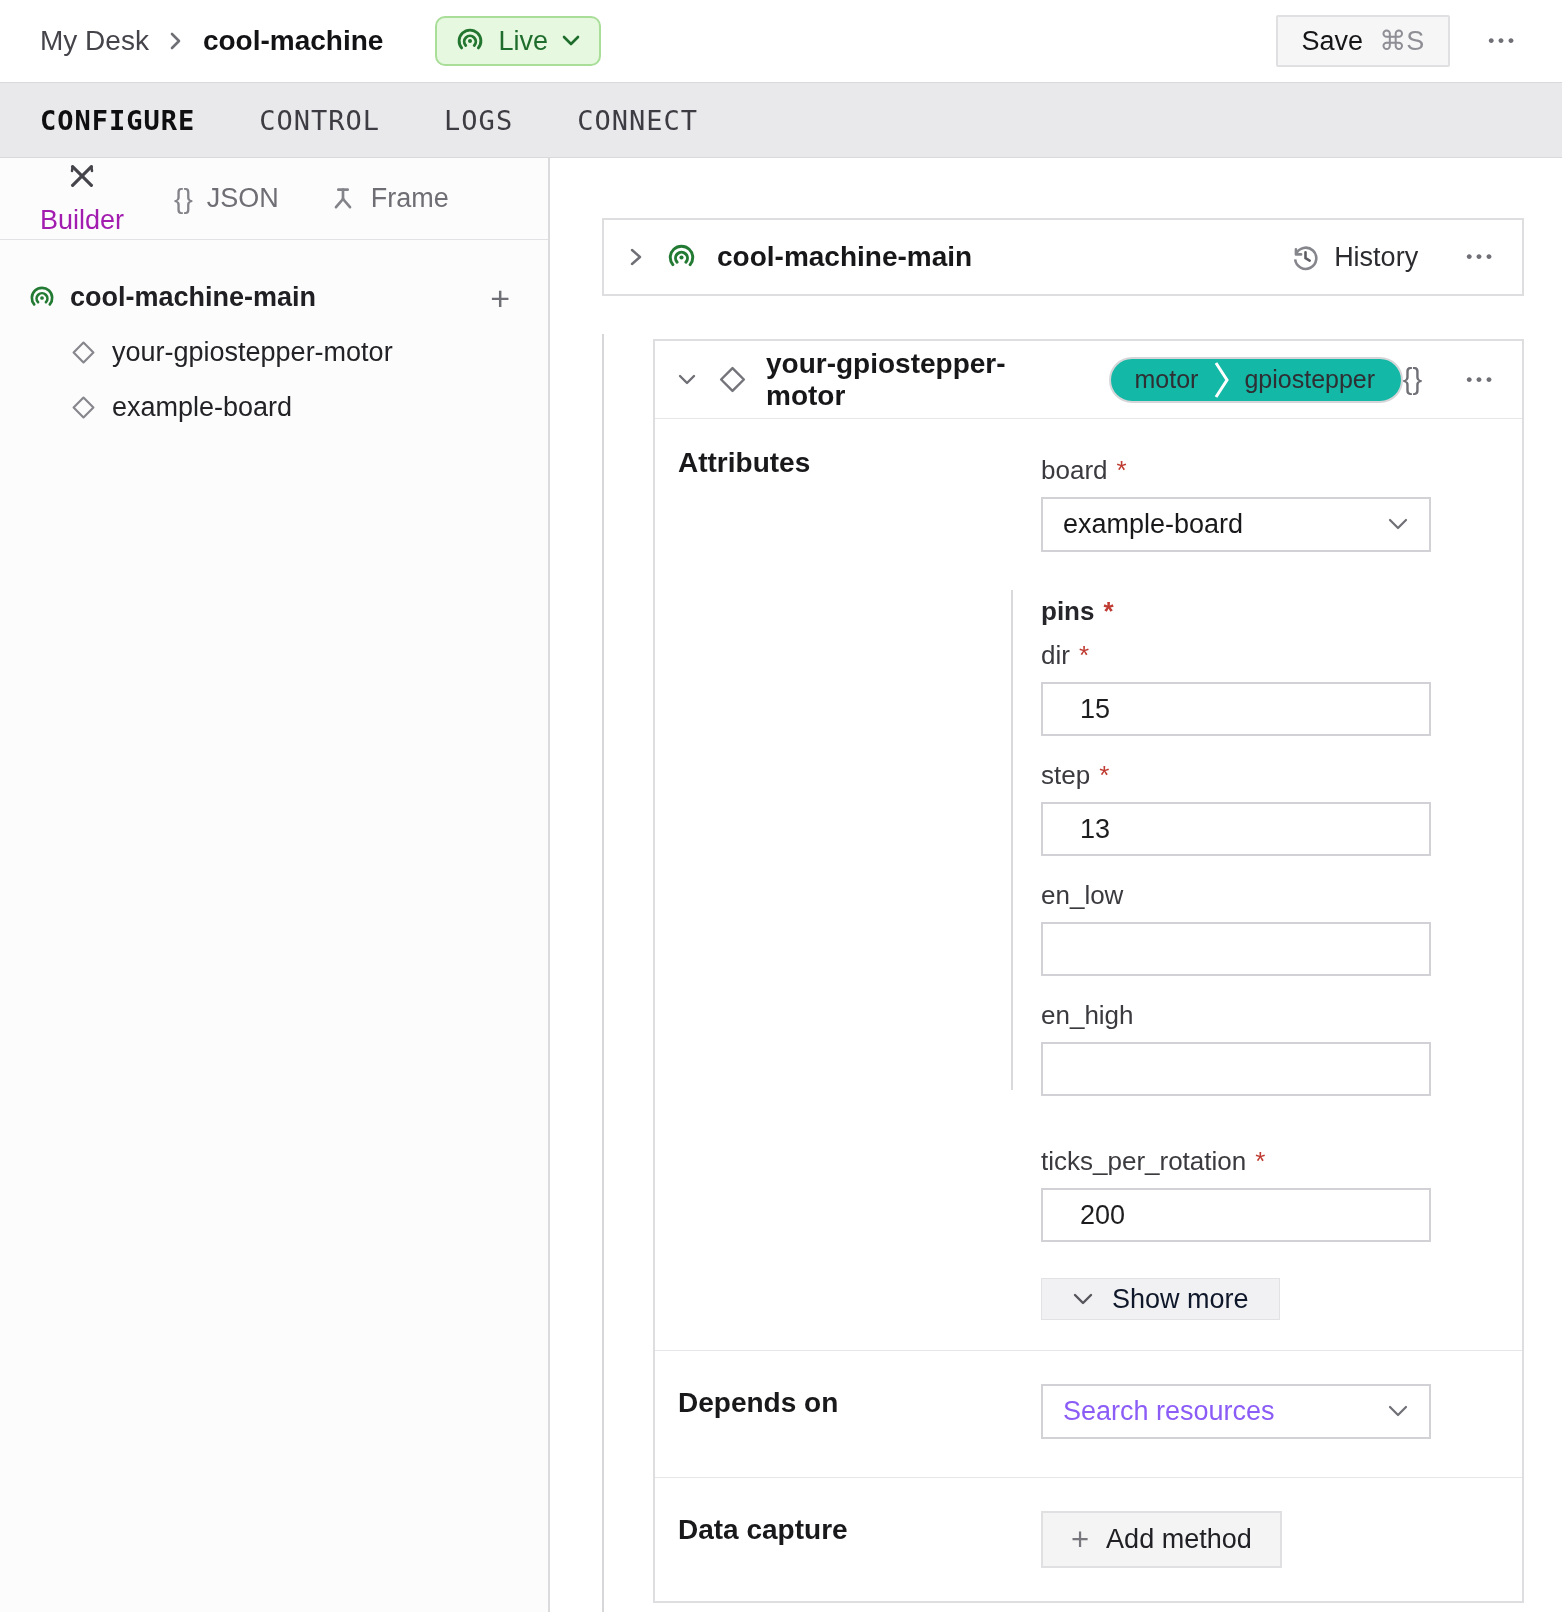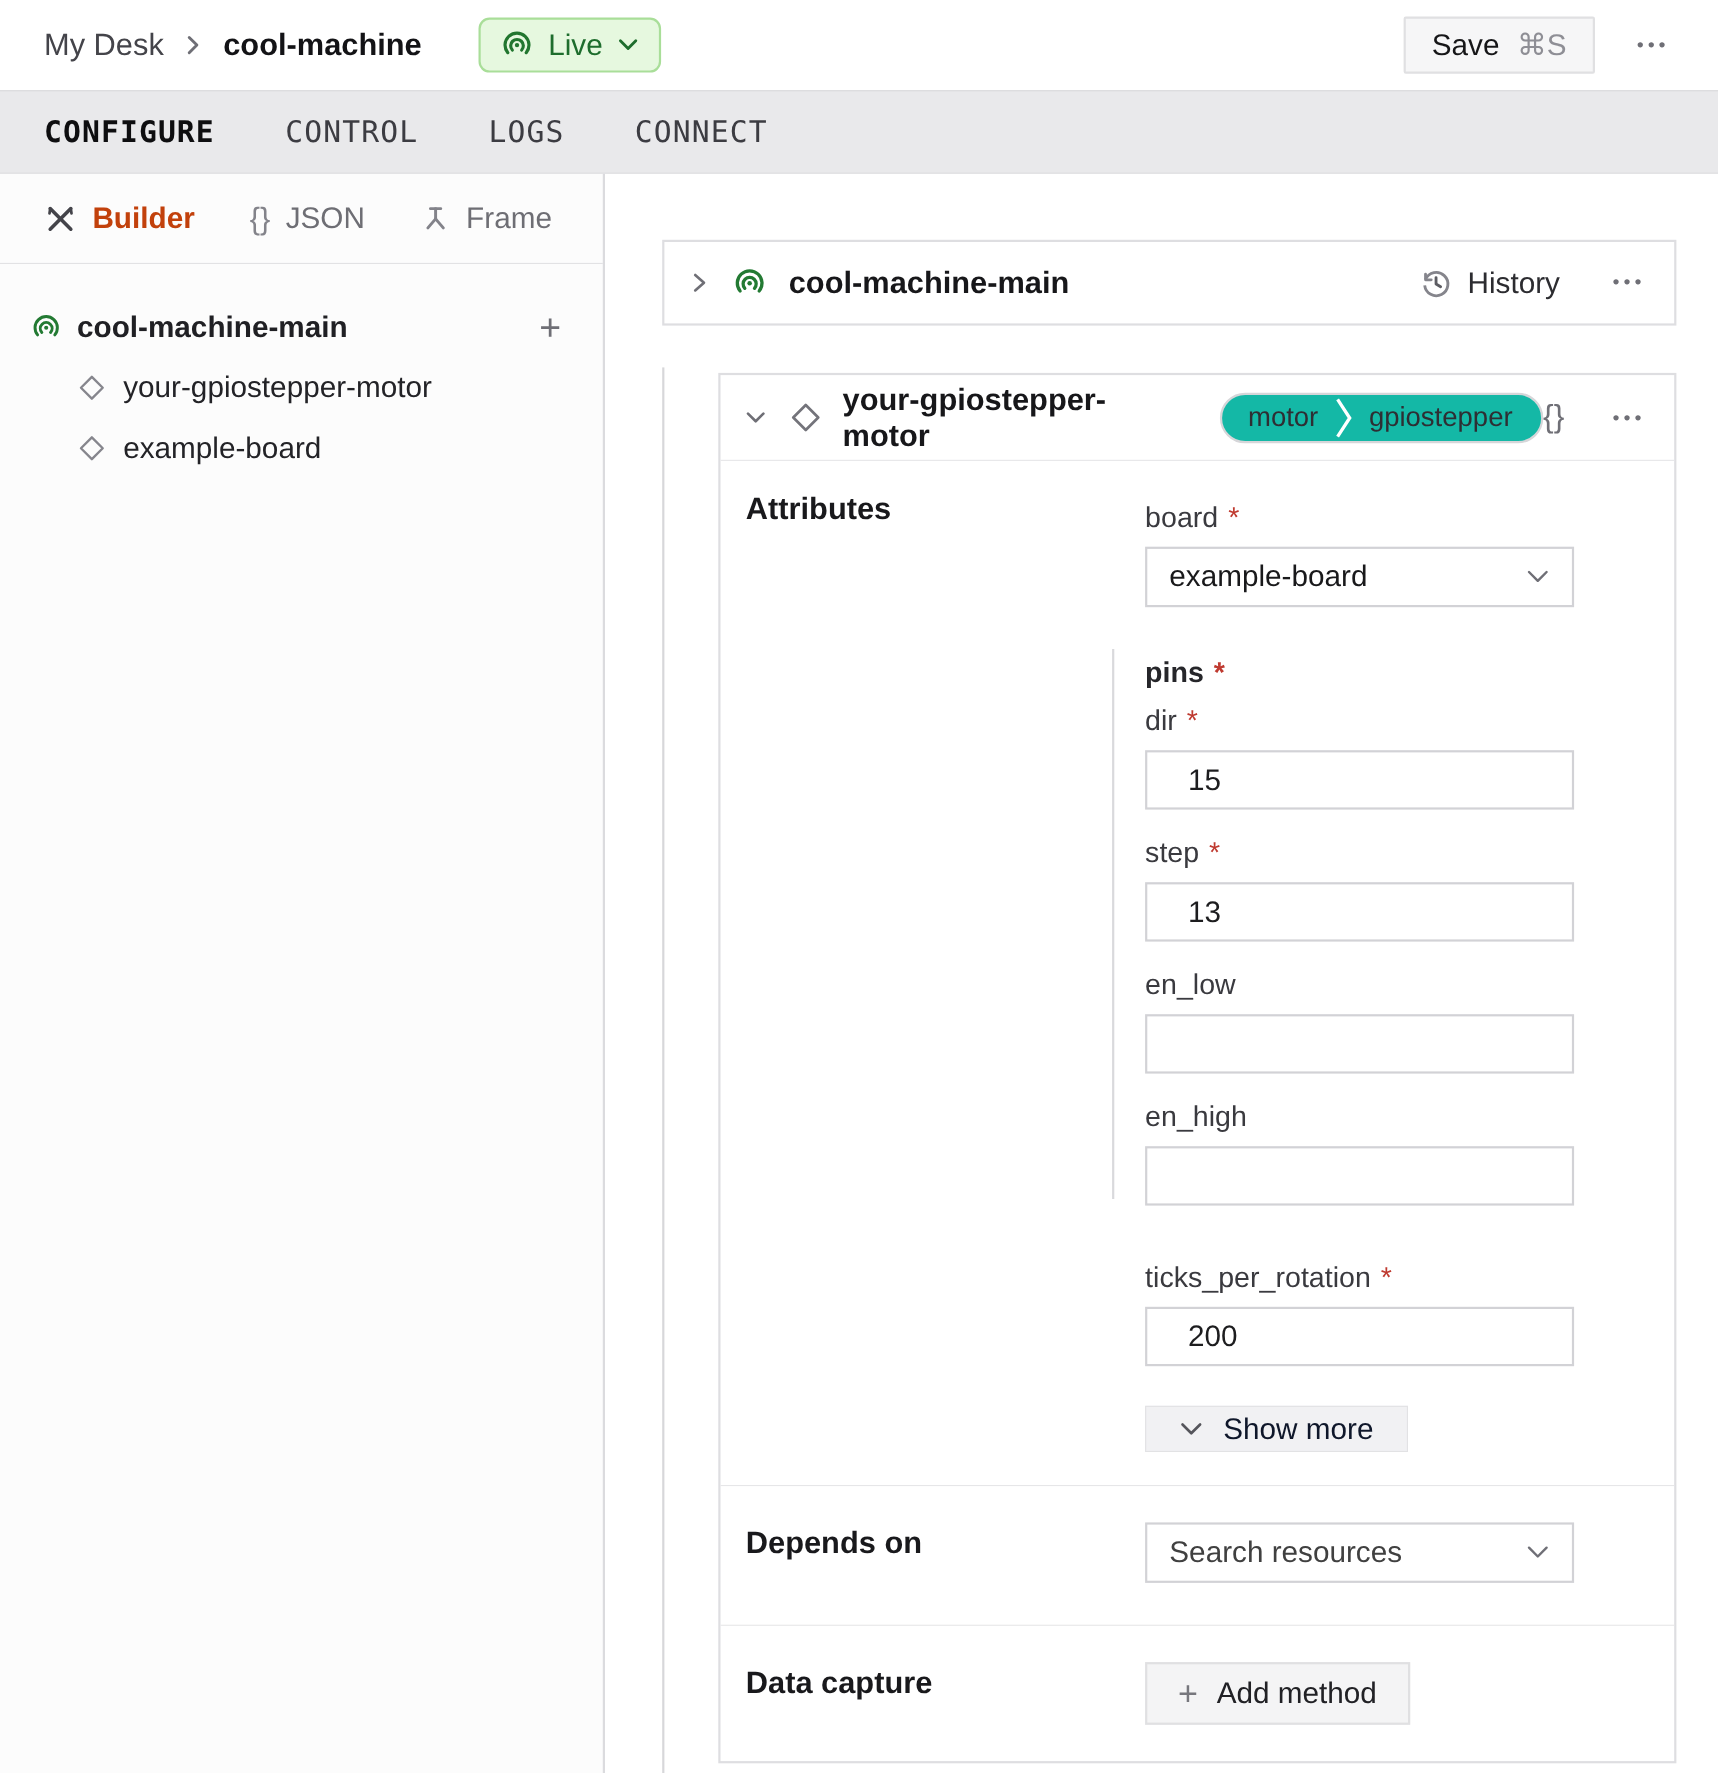--- a/index.html
+++ b/index.html
@@ -27,21 +27,21 @@
   .tab { color:#3c3c42; cursor:pointer; }
   .tab.active { color:#0e0e10; font-weight:700; }
 
   
   .content { display:flex; height:1454px; }
 
   
   .sidebar { width:550px; min-width:550px; background:#fcfcfc; border-right:2px solid #dbdbde; }
   .subtabs { height:82px; display:flex; align-items:center; padding:0 40px; gap:50px; border-bottom:1px solid #e2e2e4; }
   .subtab { display:flex; align-items:center; gap:14px; font-size:27px; color:#6e6e74; cursor:pointer; }
-  .subtab.active { color:#c2410c; font-weight:700; }
+  .subtab.active { color:#a21caf; font-weight:400;flex-direction:column; }
   .subtab .braces-glyph { font-size:28px; color:#83838a; }
   .tree { padding:30px 38px 0 28px; }
   .tree-root { display:flex; align-items:center; height:55px; gap:14px; cursor:pointer; }
   .tree-root-label { font-size:27px; font-weight:600; color:#202024; flex:1; }
   .tree-plus { color:#6f6f76; font-size:34px; font-weight:400; line-height:1; cursor:pointer; }
   .tree-child { display:flex; align-items:center; height:55px; padding-left:42px; gap:15px; font-size:27px; color:#232327; cursor:pointer; }
 
   
   .main { flex:1; position:relative; background:#fff; }
   .connector { position:absolute; left:52px; top:176px; bottom:0; width:2px; background:#d7d7da; }
@@ -70,21 +70,21 @@
   .fields-col { width:390px; padding-top:24px; }
 
   .field-label { font-size:26px; color:#3a3a3f; line-height:30px; margin-bottom:12px; }
   .field-label.bold { font-weight:700; color:#26262a; }
   .req { color:#bf3a30; margin-left:9px; }
   .text-input { display:block; width:100%; height:54px; border:2px solid #d2d2d6; background:#fff; font-family:"Liberation Sans", sans-serif;
     font-size:27px; color:#1d1d1f; padding:0 37px; outline:none; }
   .selectbox { width:100%; height:55px; border:2px solid #d2d2d6; background:#fff; display:flex; align-items:center;
     padding:0 20px; font-size:27px; color:#19191b; cursor:pointer; }
   .selectbox .sel-text { flex:1; }
-  .selectbox .placeholder { color:#404040; }
+  .selectbox .placeholder { color:#8b5cf6; }
 
   .board-block { margin-bottom:40px;margin-top:12px; }
   .pins-group { position:relative; margin-bottom:50px; padding-top:4px; }
   .pins-group::before { content:""; position:absolute; left:-30px; top:-2px; bottom:6px; width:2px; background:#d9d9dc; }
   .pin-field { margin-top:24px; }
   .ticks-block { margin-bottom:36px; }
   .showmore-btn { height:42px; display:inline-flex; align-items:center; gap:18px; padding:0 30px;
     background:#f1f1f3; border:1px solid #e2e2e4; font-size:27px; color:#0f172a; cursor:pointer; margin-bottom:30px; }
 
   .section.bordered { border-top:1px solid #e6e6e8; }

